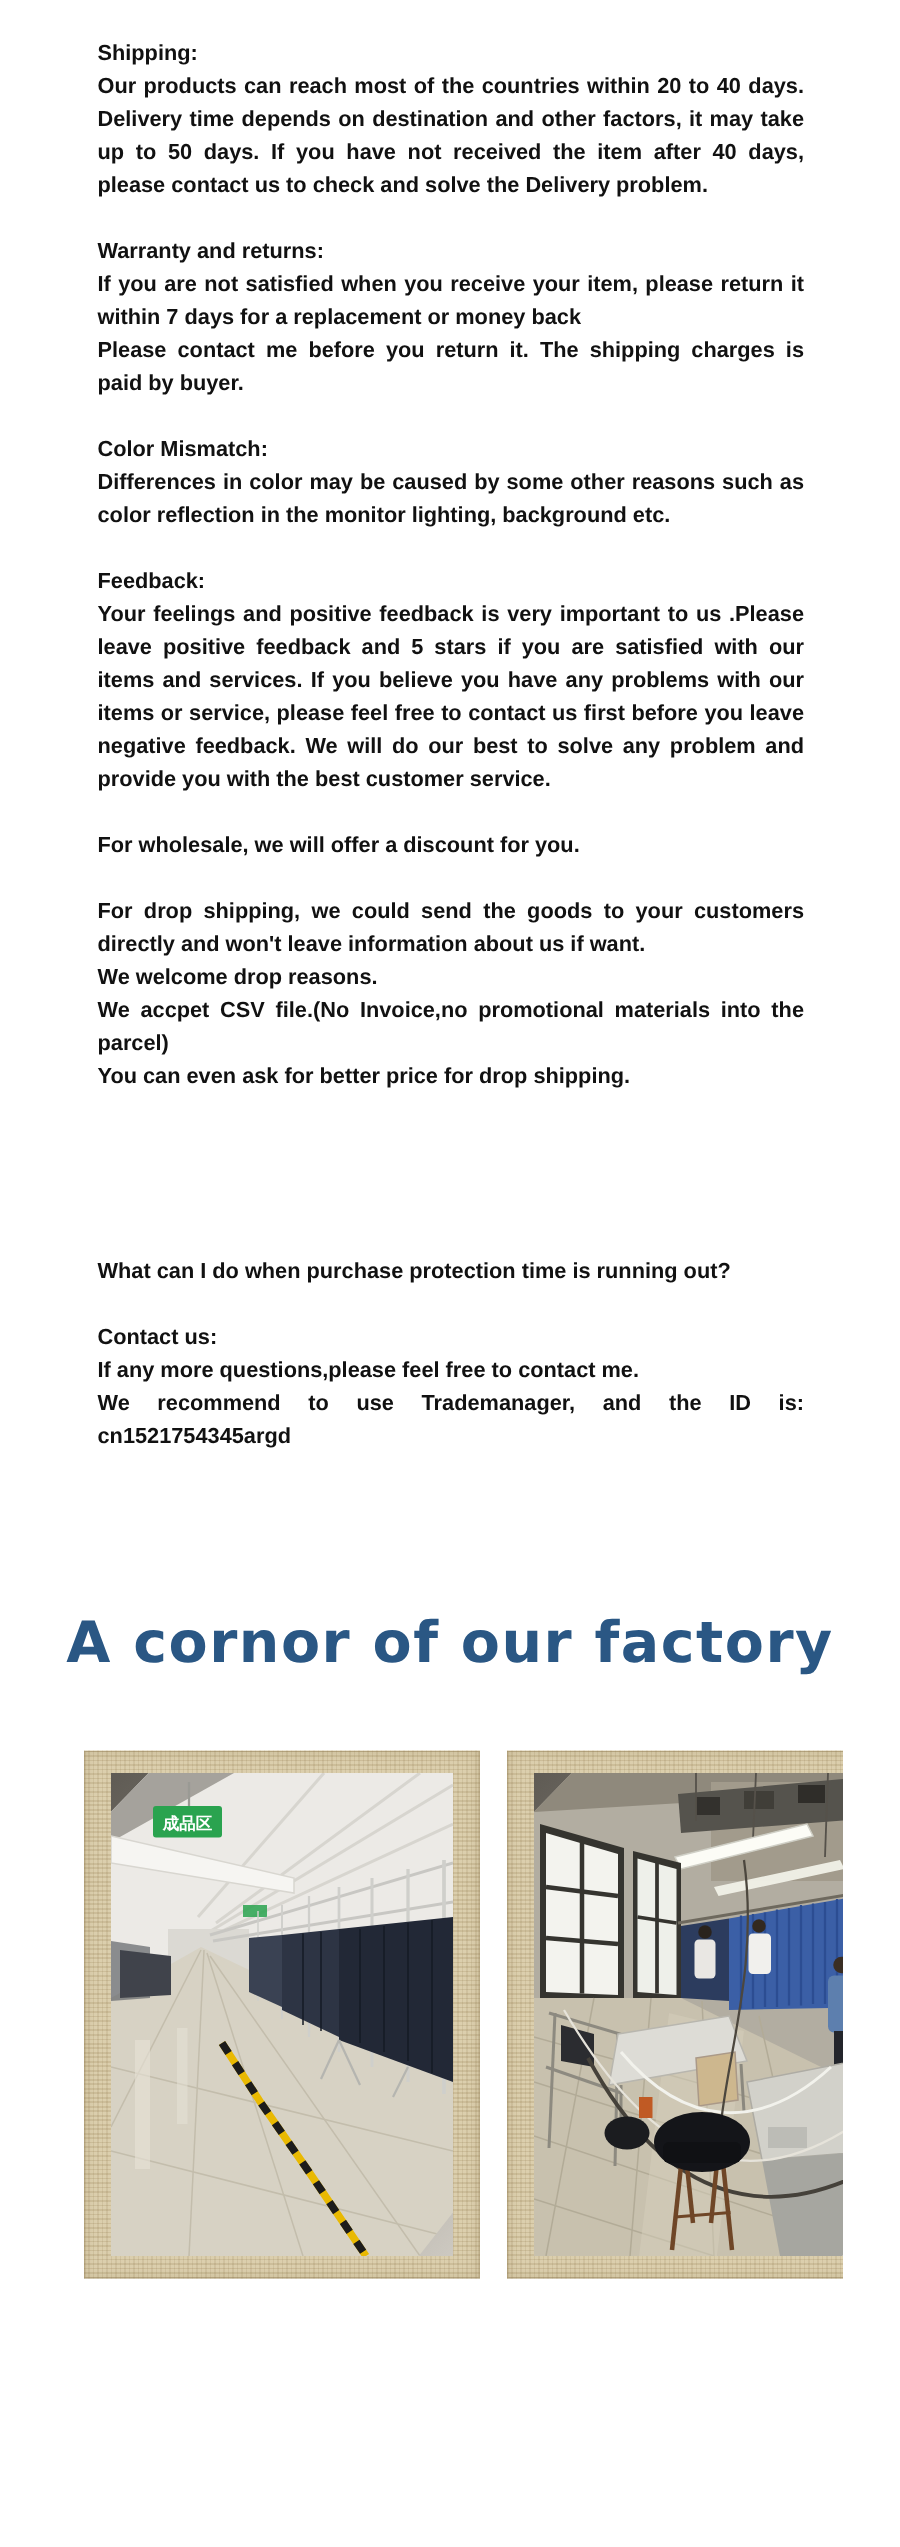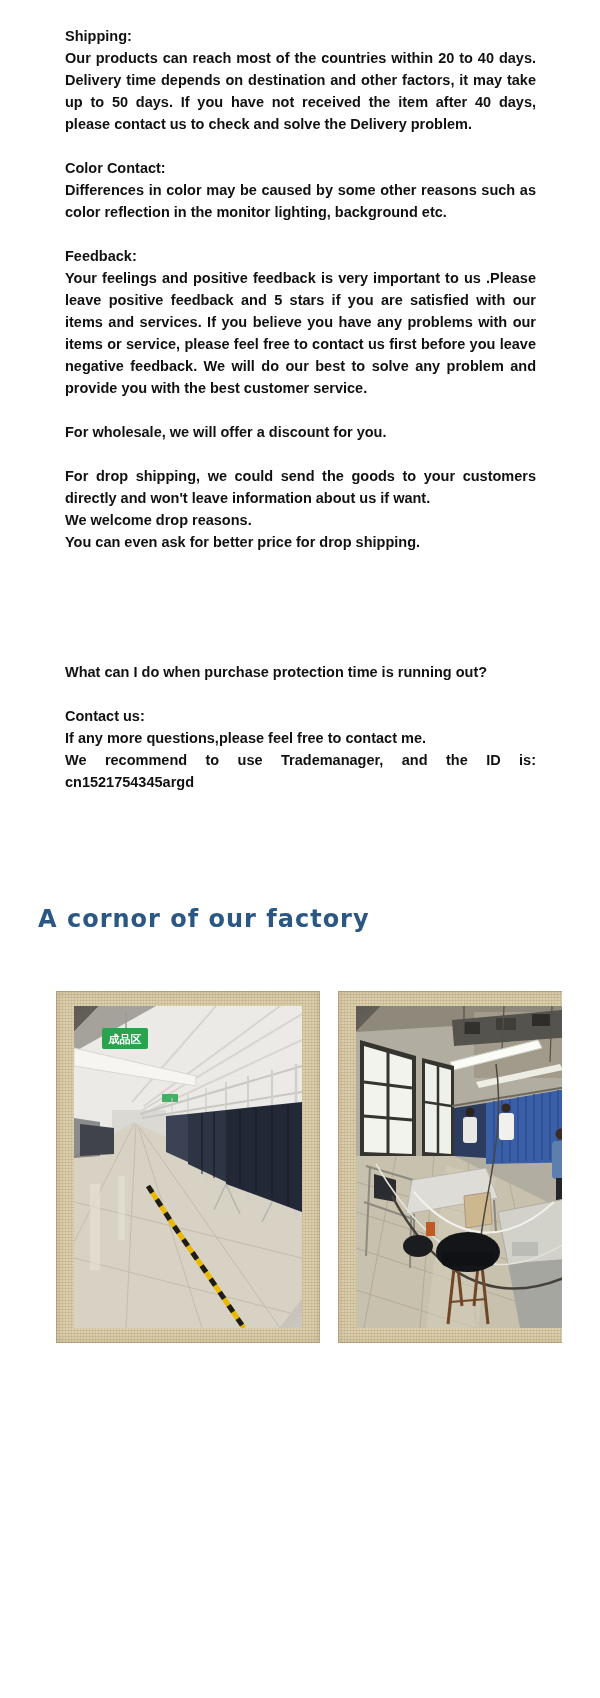--- a/index.html
+++ b/index.html
@@ -23,23 +23,24 @@
     line-height:22px;
     color:var(--text,#111);
     text-align:justify;
   }
   .group{margin-bottom:22px;}
   .group.gap-xl{margin-bottom:108px;}
   .group.last{margin-bottom:0;}
   
   .factory-heading{
     margin-top:100px;
+    text-align:center;
     font-family:"DejaVu Sans", sans-serif;
     font-weight:bold;
-    font-size:24px;
+    font-size:38px;
     line-height:52px;
     letter-spacing:1px;
     color:var(--heading,#2a5784);
   }
   
   .photo-row{
     margin:46px 0 0 18px;
     display:flex;
     gap:18px;
     border-radius:24px;
@@ -70,39 +71,45 @@
 <div class="page">
 
   <div class="text-block">
 
     <div class="group">
       <p>Shipping:</p>
       <p>Our products can reach most of the countries within 20 to 40 days. Delivery time depends on destination and other factors, it may take up to 50 days. If you have not received the item after 40 days, please contact us to check and solve the Delivery problem.</p>
     </div>
 
 
-
-    <div class="group">
-      <p>Color Contact:</p>
+    <div class="group">
+      <p>Warranty and returns:</p>
+      <p>If you are not satisfied when you receive your item, please return it within 7 days for a replacement or money back</p>
+      <p>Please contact me before you return it. The shipping charges is paid by buyer.</p>
+    </div>
+
+    <div class="group">
+      <p>Color Mismatch:</p>
       <p>Differences in color may be caused by some other reasons such as color reflection in the monitor lighting, background etc.</p>
     </div>
 
     <div class="group">
       <p>Feedback:</p>
       <p>Your feelings and positive feedback is very important to us .Please leave positive feedback and 5 stars if you are satisfied with our items and services. If you believe you have any problems with our items or service, please feel free to contact us first before you leave negative feedback. We will do our best to solve any problem and provide you with the best customer service.</p>
     </div>
 
 
     <div class="group">
       <p>For wholesale, we will offer a discount for you.</p>
     </div>
 
     <div class="group gap-xl">
       <p>For drop shipping, we could send the goods to your customers directly and won't leave information about us if want.</p>
       <p>We welcome drop reasons.</p>
+      <p>We accpet CSV file.(No Invoice,no promotional materials into the parcel)</p>
       <p>You can even ask for better price for drop shipping.</p>
     </div>
 
     <div class="group">
       <p>What can I do when purchase protection time is running out?</p>
     </div>
 
     <div class="group last">
       <p>Contact us:</p>
       <p>If any more questions,please feel free to contact me.</p>

